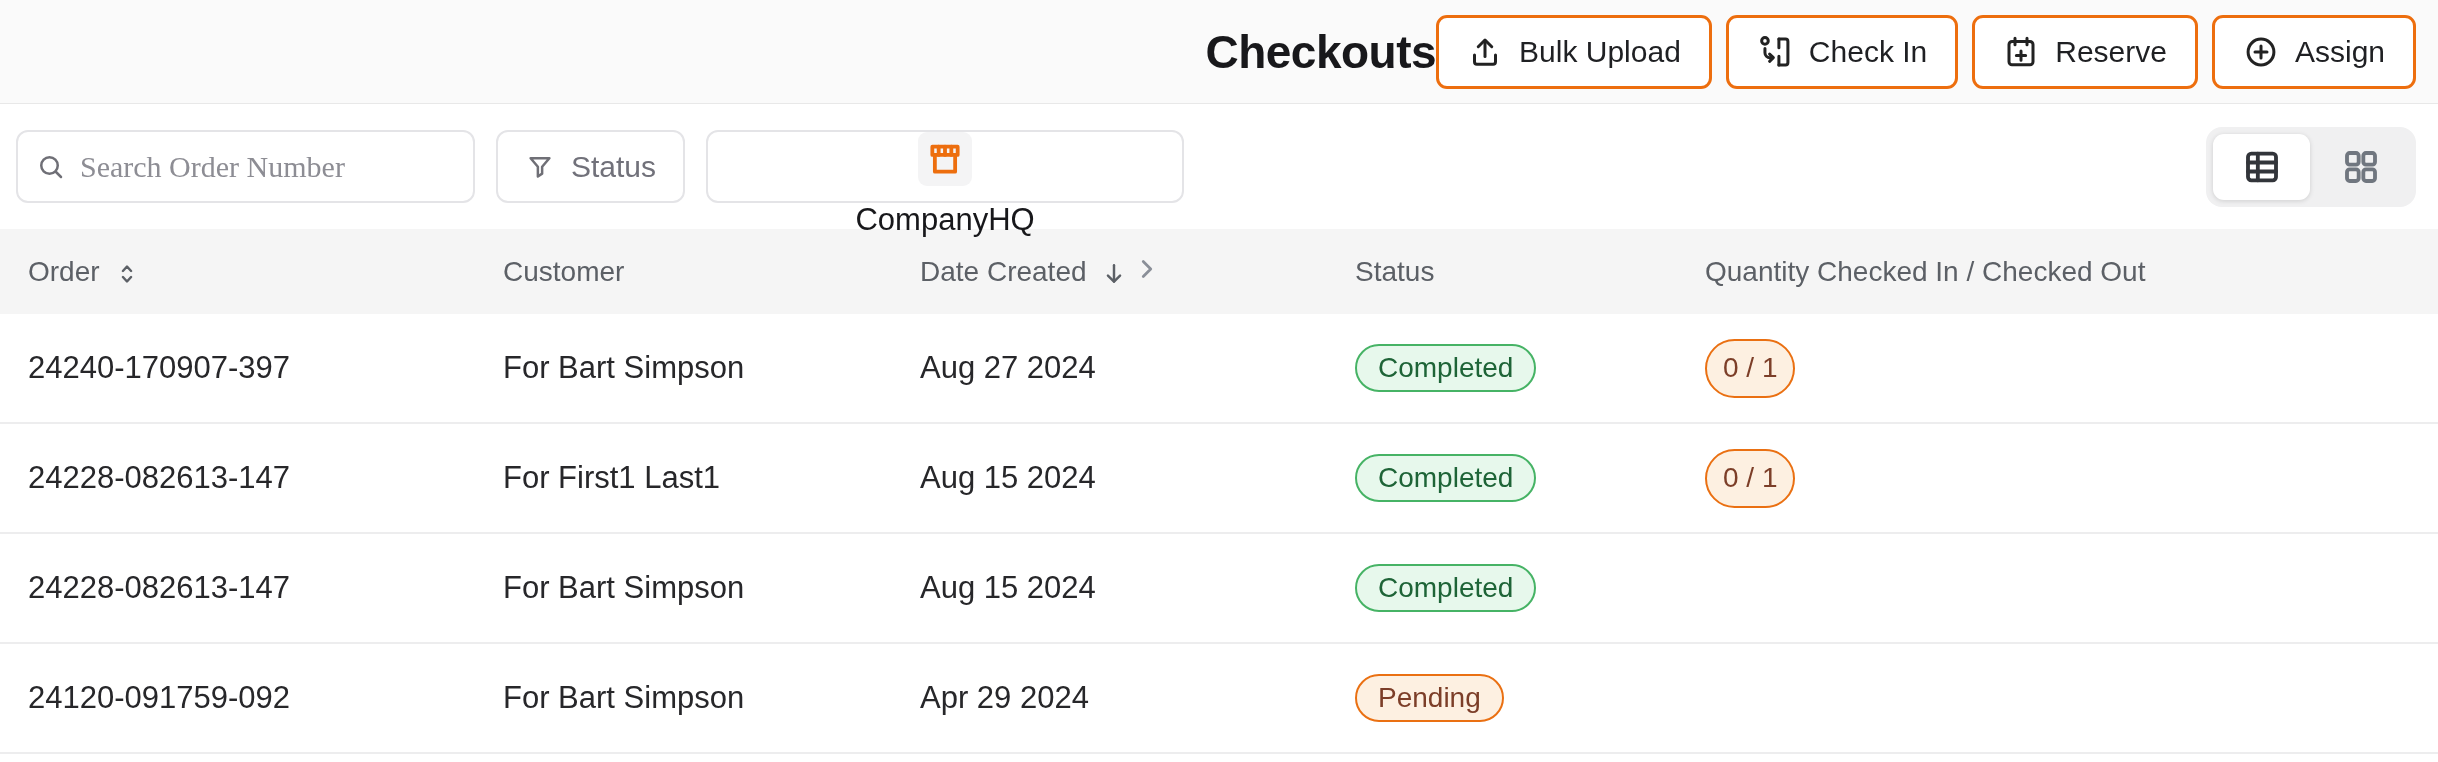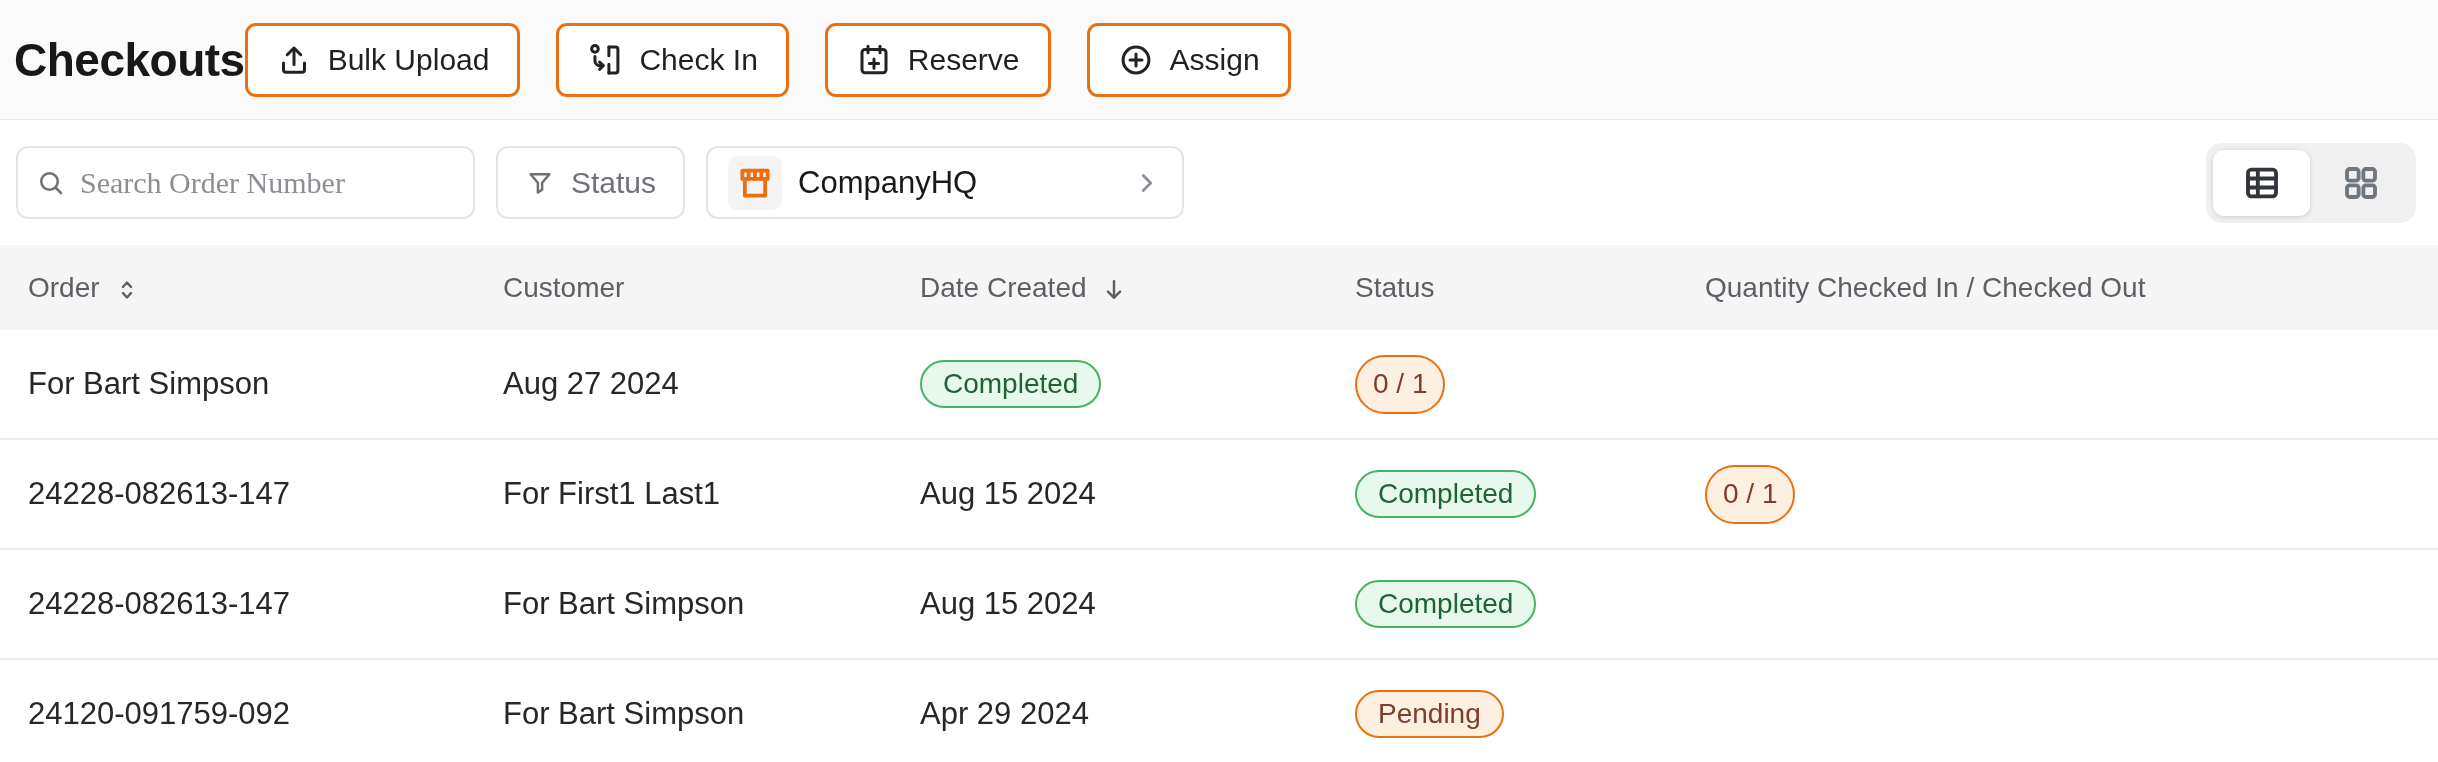--- a/index.html
+++ b/index.html
@@ -10,26 +10,26 @@
   *{box-sizing:border-box; margin:0; padding:0;}
   html,body{width:2438px; height:762px; overflow:hidden;}
   body{
     font-family:"Liberation Sans", sans-serif;
     background:#ffffff; color:#27272a;
   }
   svg{display:block;}
 
   
   .top-header{
-    height:120px; background:#fafafa; border-bottom:1px solid #e8e8e8;
-    display:flex; align-items:center; justify-content:flex-start;
+    height:104px; background:#fafafa; border-bottom:1px solid #e8e8e8;
+    display:flex; align-items:center; justify-content:flex-end;
     padding:0 22px 0 14px;
   }
   .page-title{font-size:46px; font-weight:700; color:#18181b; letter-spacing:-.5px;}
-  .header-actions{display:flex; gap:36px;}
+  .header-actions{display:flex; gap:14px;}
   .action-btn{
     display:flex; align-items:center; gap:16px;
     height:74px; padding:0 28px;
     background:#ffffff; border:3px solid var(--accent); border-radius:11px;
     font-family:inherit; font-size:30px; color:#1f2023; cursor:pointer; white-space:nowrap;
   }
   .action-btn .icon{width:36px; height:36px; color:#222;}
   .action-btn .icon svg{width:100%; height:100%;}
 
   
@@ -47,21 +47,21 @@
     border:none; outline:none; flex:1; font-family:inherit; font-size:30px; color:#27272a; background:transparent;
   }
   .search-box input::placeholder{color:#8d8d94;}
   .chip{
     height:73px; border:2px solid #e4e4e7; border-radius:12px; background:#fff;
     display:flex; align-items:center; gap:16px; padding:0 27px;
     font-family:inherit; font-size:30px; color:#71717a; cursor:pointer;
   }
   .chip .icon{width:30px; height:30px; color:#6f6f76;}
   .chip .icon svg{width:100%; height:100%;}
-  .location-chip{width:478px; padding:0 20px; color:#18181b; font-size:31px;}
+  .location-chip{width:478px; padding:0 20px; color:#18181b; font-size:31px;flex-direction:column;}
   .store-icon-wrap{
     width:54px; height:54px; border-radius:9px; background:#f4f4f5;
     display:flex; align-items:center; justify-content:center; flex:none;
   }
   .store-icon-wrap .icon{width:38px; height:38px; color:var(--accent);}
   .store-icon-wrap .icon svg{width:100%; height:100%;}
   .chevron-right{width:30px; height:30px; color:#8a8f98; margin-left:auto;}
   .chevron-right svg{width:100%; height:100%;}
 
   .view-toggle{
@@ -238,20 +238,21 @@
   </div>
   <div class="th">
     <span>Status</span>
   </div>
   <div class="th">
     <span>Quantity Checked In / Checked Out</span>
   </div>
 </div>
 
 <div class="table-row grid-cols">
+  <div>24240-170907-397</div>
   <div>For Bart Simpson</div>
   <div>Aug 27 2024</div>
   <div><span class="badge badge-status completed">Completed</span></div>
   <div><span class="badge badge-qty">0 / 1</span></div>
 </div>
 
 <div class="table-row grid-cols">
   <div>24228-082613-147</div>
   <div>For First1 Last1</div>
   <div>Aug 15 2024</div>

